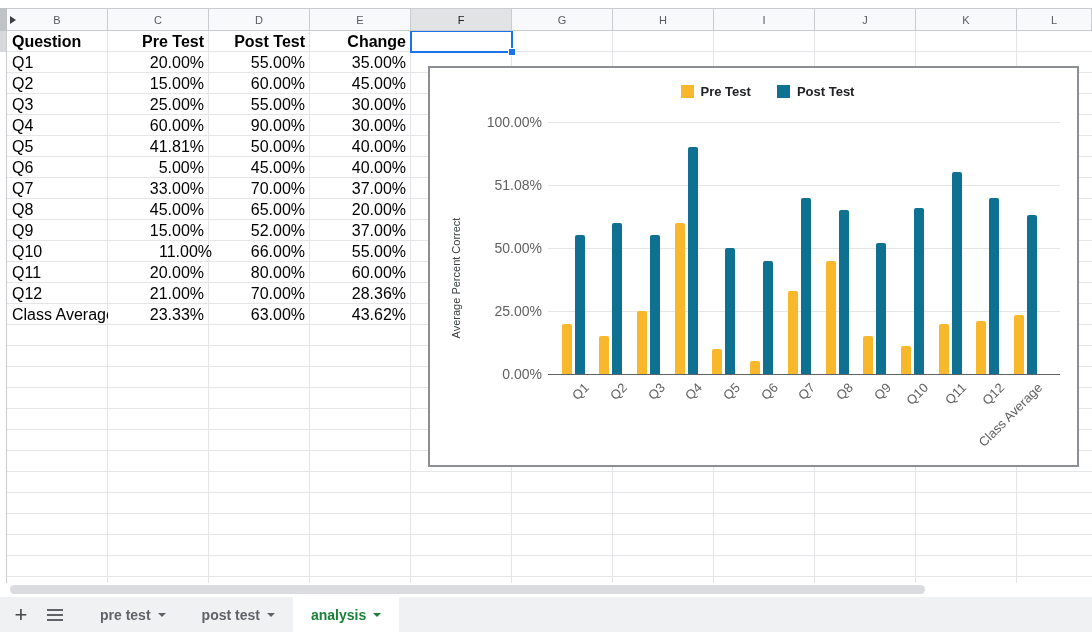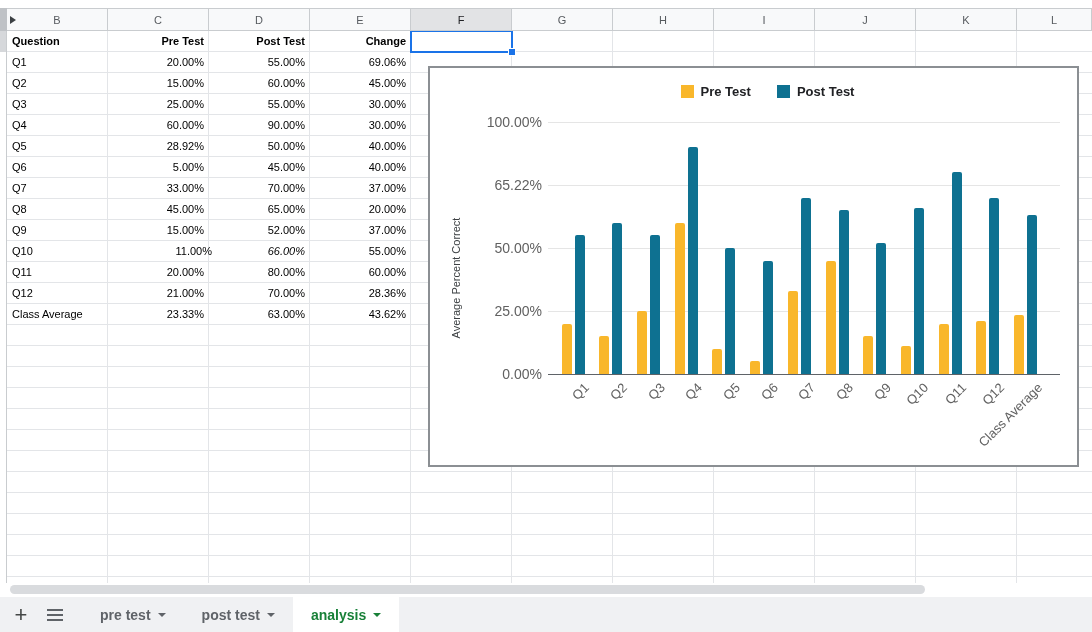--- a/index.html
+++ b/index.html
@@ -22,21 +22,21 @@
           repeating-linear-gradient(to bottom, transparent 0px, transparent 20px, #e3e5e8 20px, #e3e5e8 21px),
           repeating-linear-gradient(to right, transparent 0px, transparent 100px, #e3e5e8 100px, #e3e5e8 101px);
         background-position:0 0, 7px 0;}
   .leftstrip{position:absolute;left:0;top:31px;width:7px;height:552px;background:#fff;
              border-right:1px solid #c9cccf;box-sizing:border-box;z-index:2;}
   .row2shade{position:absolute;left:0;top:0;width:6px;height:21px;background:#d6d8db;}
 
   
   .tlayer{position:absolute;left:0;top:0;z-index:2;}
   .trow{position:absolute;left:0;height:21px;width:1092px;}
-  .tcell{position:absolute;top:0;height:21px;line-height:21px;font-size:11px;color:#000;
+  .tcell{position:absolute;top:0;height:21px;line-height:21px;font-size:16px;color:#000;
          box-sizing:border-box;padding:0 5px;white-space:nowrap;overflow:hidden;}
   .tcell.num{text-align:right;}
   .trow.hdr .tcell{font-weight:700;}
 
   
   .sel{position:absolute;left:410px;top:30px;width:103px;height:23px;border:2px solid #1a73e8;
        box-sizing:border-box;z-index:3;}
   .handle{position:absolute;right:-5px;bottom:-5px;width:6px;height:6px;background:#1a73e8;
           border:1px solid #fff;}
 
@@ -101,21 +101,21 @@
       <div class="trow hdr" style="top: 31px;">
         <div class="tcell" style="left: 7px; width: 101px;">Question</div>
         <div class="tcell num" style="left: 108px; width: 101px;">Pre Test</div>
         <div class="tcell num" style="left: 209px; width: 101px;">Post Test</div>
         <div class="tcell num" style="left: 310px; width: 101px;">Change</div>
       </div>
       <div class="trow" style="top: 52px;">
         <div class="tcell" style="left: 7px; width: 101px;">Q1</div>
         <div class="tcell num" style="left: 108px; width: 101px;">20.00%</div>
         <div class="tcell num" style="left: 209px; width: 101px;">55.00%</div>
-        <div class="tcell num" style="left: 310px; width: 101px;">69.06%</div>
+        <div class="tcell num" style="left: 310px; width: 101px;">35.00%</div>
       </div>
       <div class="trow" style="top: 73px;">
         <div class="tcell" style="left: 7px; width: 101px;">Q2</div>
         <div class="tcell num" style="left: 108px; width: 101px;">15.00%</div>
         <div class="tcell num" style="left: 209px; width: 101px;">60.00%</div>
         <div class="tcell num" style="left: 310px; width: 101px;">45.00%</div>
       </div>
       <div class="trow" style="top: 94px;">
         <div class="tcell" style="left: 7px; width: 101px;">Q3</div>
         <div class="tcell num" style="left: 108px; width: 101px;">25.00%</div>
@@ -123,21 +123,21 @@
         <div class="tcell num" style="left: 310px; width: 101px;">30.00%</div>
       </div>
       <div class="trow" style="top: 115px;">
         <div class="tcell" style="left: 7px; width: 101px;">Q4</div>
         <div class="tcell num" style="left: 108px; width: 101px;">60.00%</div>
         <div class="tcell num" style="left: 209px; width: 101px;">90.00%</div>
         <div class="tcell num" style="left: 310px; width: 101px;">30.00%</div>
       </div>
       <div class="trow" style="top: 136px;">
         <div class="tcell" style="left: 7px; width: 101px;">Q5</div>
-        <div class="tcell num" style="left: 108px; width: 101px;">28.92%</div>
+        <div class="tcell num" style="left: 108px; width: 101px;">41.81%</div>
         <div class="tcell num" style="left: 209px; width: 101px;">50.00%</div>
         <div class="tcell num" style="left: 310px; width: 101px;">40.00%</div>
       </div>
       <div class="trow" style="top: 157px;">
         <div class="tcell" style="left: 7px; width: 101px;">Q6</div>
         <div class="tcell num" style="left: 108px; width: 101px;">5.00%</div>
         <div class="tcell num" style="left: 209px; width: 101px;">45.00%</div>
         <div class="tcell num" style="left: 310px; width: 101px;">40.00%</div>
       </div>
       <div class="trow" style="top: 178px;">
@@ -154,21 +154,21 @@
       </div>
       <div class="trow" style="top: 220px;">
         <div class="tcell" style="left: 7px; width: 101px;">Q9</div>
         <div class="tcell num" style="left: 108px; width: 101px;">15.00%</div>
         <div class="tcell num" style="left: 209px; width: 101px;">52.00%</div>
         <div class="tcell num" style="left: 310px; width: 101px;">37.00%</div>
       </div>
       <div class="trow" style="top: 241px;">
         <div class="tcell" style="left: 7px; width: 101px;">Q10</div>
         <div class="tcell num" style="left: 116px; width: 101px;">11.00%</div>
-        <div class="tcell num" style="left: 209px; width: 101px; font-style: italic;">66.00%</div>
+        <div class="tcell num" style="left: 209px; width: 101px;">66.00%</div>
         <div class="tcell num" style="left: 310px; width: 101px;">55.00%</div>
       </div>
       <div class="trow" style="top: 262px;">
         <div class="tcell" style="left: 7px; width: 101px;">Q11</div>
         <div class="tcell num" style="left: 108px; width: 101px;">20.00%</div>
         <div class="tcell num" style="left: 209px; width: 101px;">80.00%</div>
         <div class="tcell num" style="left: 310px; width: 101px;">60.00%</div>
       </div>
       <div class="trow" style="top: 283px;">
         <div class="tcell" style="left: 7px; width: 101px;">Q12</div>
@@ -201,21 +201,21 @@
       </div>
     <div class="ytitle">Average Percent Correct</div>
     <div>
         <div class="gline axis" style="left: 118px; width: 512px; top: 306px;"></div>
         <div class="ytick" style="top: 298px;">0.00%</div>
         <div class="gline" style="left: 118px; width: 512px; top: 243px;"></div>
         <div class="ytick" style="top: 235px;">25.00%</div>
         <div class="gline" style="left: 118px; width: 512px; top: 180px;"></div>
         <div class="ytick" style="top: 172px;">50.00%</div>
         <div class="gline" style="left: 118px; width: 512px; top: 117px;"></div>
-        <div class="ytick" style="top: 109px;">65.22%</div>
+        <div class="ytick" style="top: 109px;">51.08%</div>
         <div class="gline" style="left: 118px; width: 512px; top: 54px;"></div>
         <div class="ytick" style="top: 46px;">100.00%</div>
         <div class="bar" style="left: 131.5px; width: 10px; top: 256px; height: 50px; background: rgb(249, 183, 43);"></div>
         <div class="bar" style="left: 144.5px; width: 10px; top: 167px; height: 139px; background: rgb(14, 113, 145);"></div>
         <div class="xlab" style="right: 495.5px; top: 312px;">Q1</div>
         <div class="bar" style="left: 169.2px; width: 10px; top: 268px; height: 38px; background: rgb(249, 183, 43);"></div>
         <div class="bar" style="left: 182.2px; width: 10px; top: 155px; height: 151px; background: rgb(14, 113, 145);"></div>
         <div class="xlab" style="right: 457.8px; top: 312px;">Q2</div>
         <div class="bar" style="left: 206.9px; width: 10px; top: 243px; height: 63px; background: rgb(249, 183, 43);"></div>
         <div class="bar" style="left: 219.9px; width: 10px; top: 167px; height: 139px; background: rgb(14, 113, 145);"></div>

